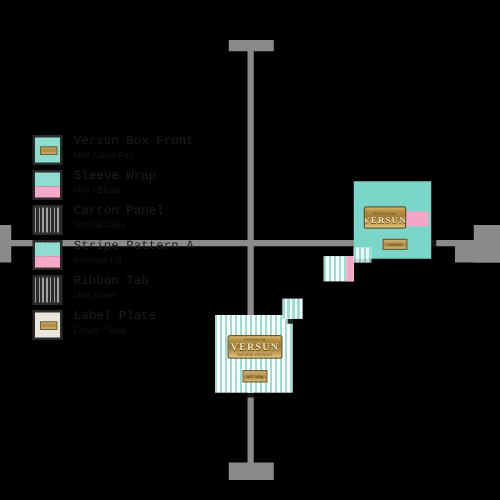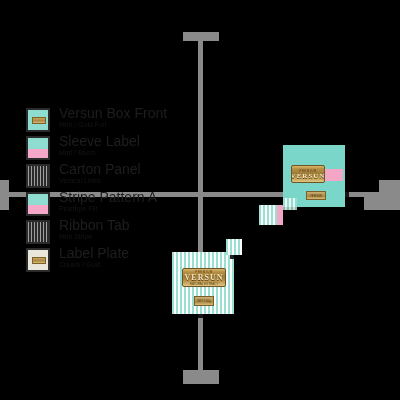--- a/index.html
+++ b/index.html
@@ -89,23 +89,24 @@
     width: 56%; height: 26%;
     background: linear-gradient(180deg,#c8a55c 0%,#a98743 55%,#d8bb78 100%);
     border: 1px solid #7d6228;
   }
   .layer-text {
     margin-left: 9px;
     padding-top: 1px;
     line-height: 9px;
   }
   .layer-title {
-    font-size: 14px;
+    font-size: 10px;
     color: #1e1e1e;
     white-space: nowrap;
+    font-family: Liberation Mono, monospace;
   }
   .layer-sub {
     font-size: 7px;
     color: #151515;
     white-space: nowrap;
     margin-top: 2px;
   }
 
   
   .board { position: absolute; }
@@ -199,21 +200,21 @@
     </div>
 
     <div class="layer-row">
       <div class="thumb">
         <div class="inner mintpink">
           <div class="top"></div>
             <div class="bot"></div>
         </div>
       </div>
       <div class="layer-text">
-        <div class="layer-title">Sleeve Label</div>
+        <div class="layer-title">Sleeve Wrap</div>
         <div class="layer-sub">Mint / Blush</div>
       </div>
     </div>
 
     <div class="layer-row">
       <div class="thumb">
         <div class="inner mint stripe"></div>
       </div>
       <div class="layer-text">
         <div class="layer-title">Carton Panel</div>

